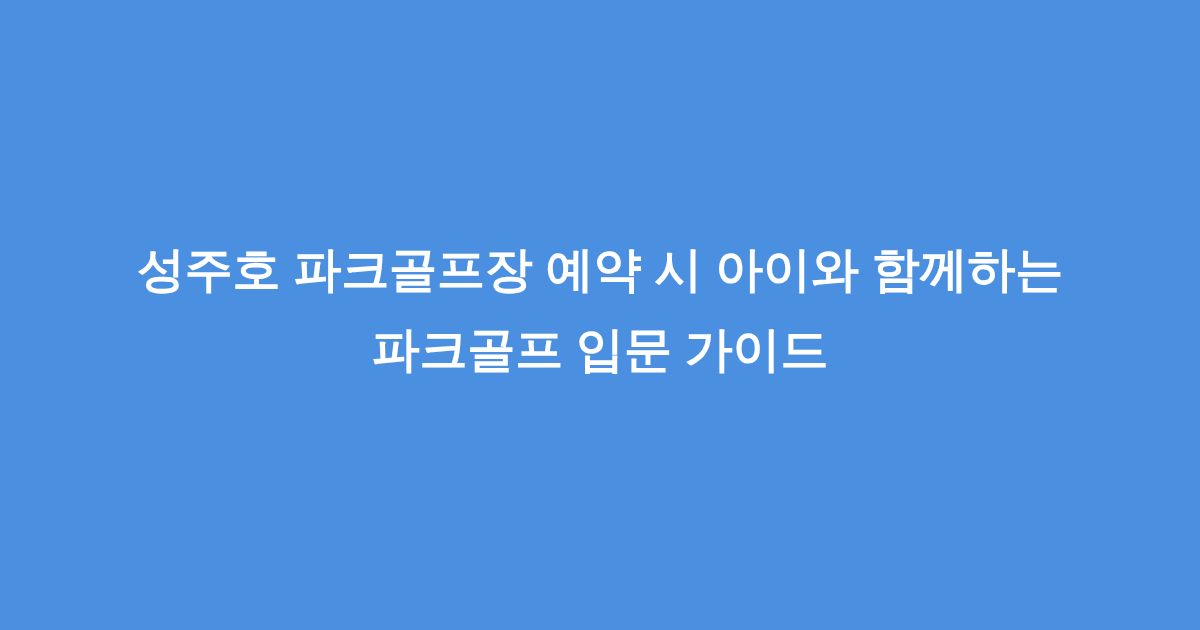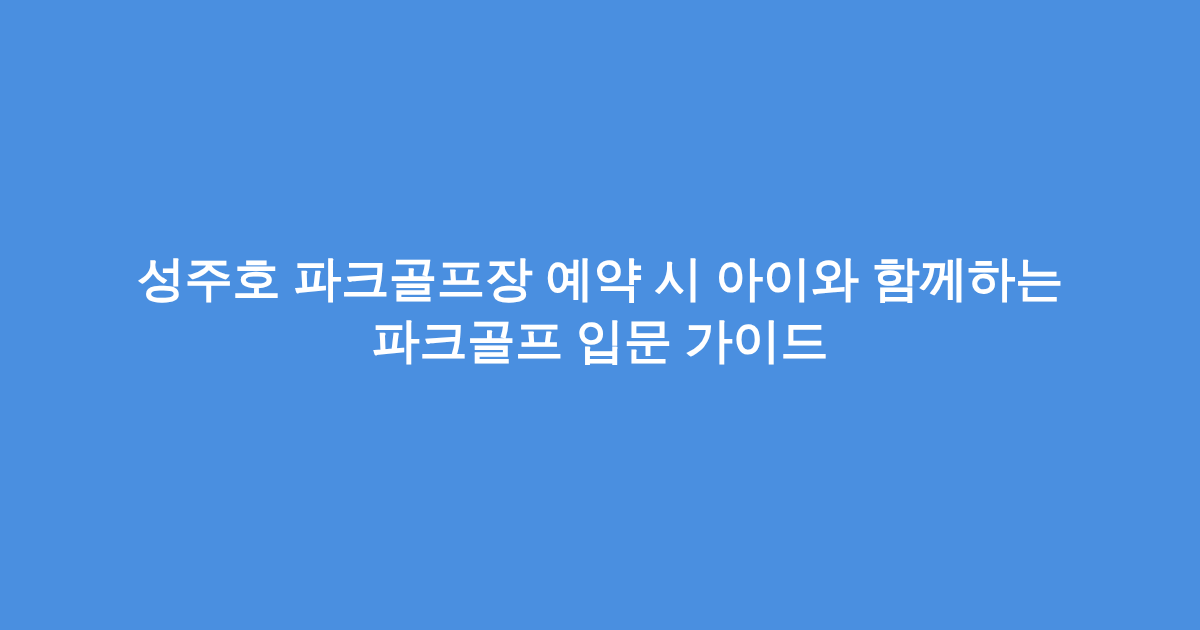--- a/index.html
+++ b/index.html
@@ -38,21 +38,21 @@
   }
 
   .title-text {
     display: block;
     margin: 4px;
     padding: 0;
     color: #ffffff;
     font-family: "Liberation Sans", "DejaVu Sans", sans-serif;
     font-size: 48px;
     font-weight: 700;
-    line-height: 62px;
+    line-height: 80px;
     letter-spacing: -0.2px;
     word-break: keep-all;
     white-space: pre-line;
     text-rendering: geometricPrecision;
   }
 </style>
 </head>
 <body>
 
 <div class="og-card">

